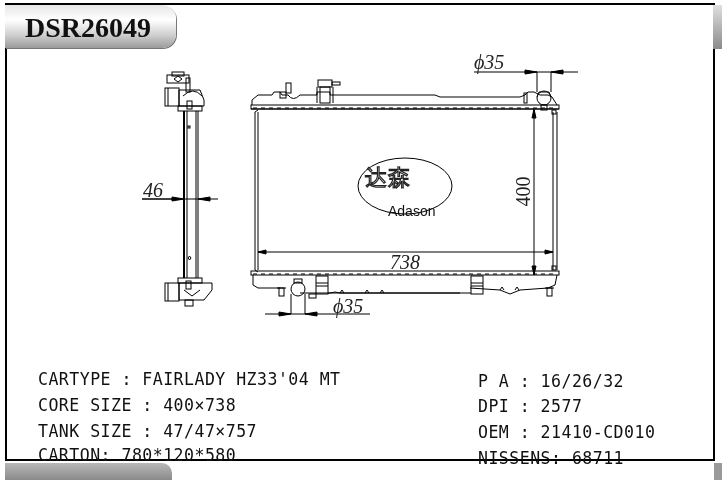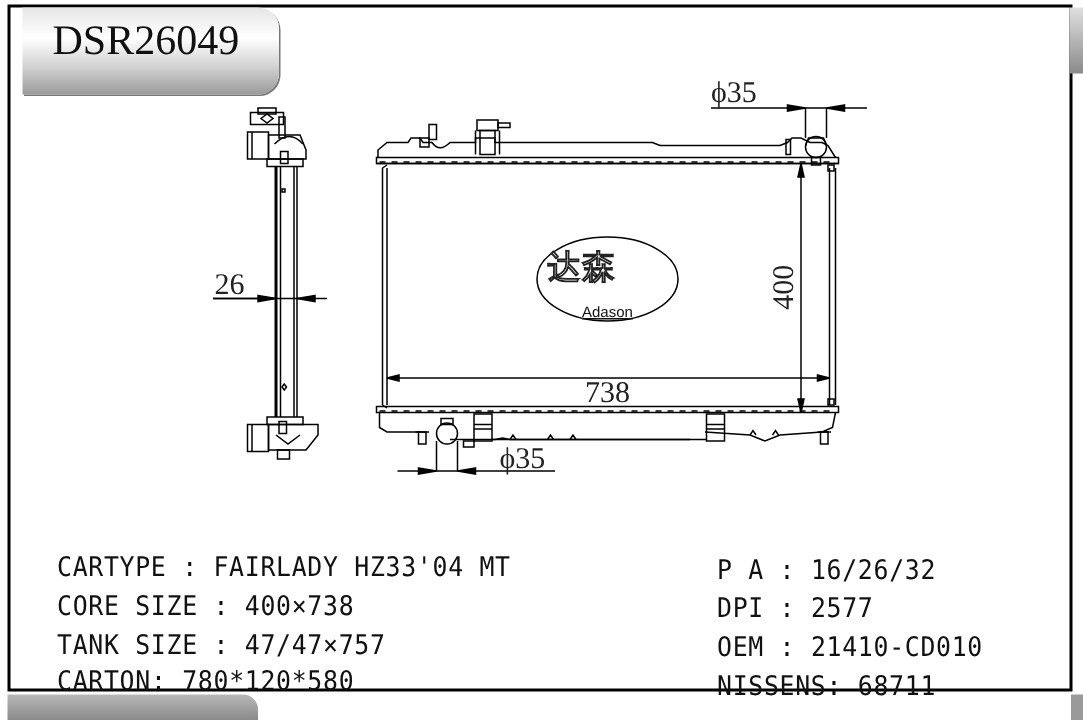--- a/index.html
+++ b/index.html
@@ -7,24 +7,25 @@
       width: 722px; height: 480px; background: #ffffff; position: relative; overflow: hidden;
       font-family: "Liberation Sans", "DejaVu Sans", sans-serif;
     }
     .frame {
       position: absolute; left: 5px; top: 3px; width: 710px; height: 458px;
       border-top: 2px solid #000; border-left: 2px solid #000;
       border-right: 2px solid #000; border-bottom: 2px solid #000;
       box-sizing: border-box;
     }
     .title-tab {
-      position: absolute; left: 15px; top: 5px; width: 171px; height: 58px;
+      position: absolute; left: 5px; top: 5px; width: 171px; height: 43px;
       background: linear-gradient(to bottom, #e6e6e6 0%, #ffffff 35%, #cfcfcf 70%, #9a9a9a 100%);
       border-radius: 0 14px 14px 0;
       box-shadow: 1px 1px 0 #777;
+      font-weight: bold;
     }
     .title-text {
       position: absolute; left: 20px; top: 7px;
       font-family: "Liberation Serif", "DejaVu Serif", serif;
       font-size: 28px; color: #111; letter-spacing: 0px;
     }
     .right-bar {
       position: absolute; left: 713px; top: 5px; width: 9px; height: 44px;
       background: linear-gradient(to bottom, #e0e0e0, #8a8a8a);
     }
@@ -39,33 +40,33 @@
     }
     svg.drawing { position: absolute; left: 0; top: 0; }
     .spec {
       position: absolute; font-family: "DejaVu Sans Mono", "Liberation Mono", monospace;
       font-size: 18px; color: #111; white-space: pre; letter-spacing: 0.5px;
       transform: scaleX(0.92); transform-origin: left center;
     }
     .spec .val-light { font-weight: normal; }
     .dim {
       position: absolute; font-family: "Liberation Serif", "DejaVu Serif", serif;
-      color: #222; font-size: 20px;
+      color: #222; font-size: 20px; font-style: italic;
     }
     .dim-v {
       position: absolute; font-family: "Liberation Serif", "DejaVu Serif", serif;
       color: #222; font-size: 20px; transform: rotate(-90deg); transform-origin: center center;
     }
     .logo-cn {
       position: absolute; left: 365px; top: 163px; font-family: "DejaVu Sans", sans-serif;
       font-size: 22px; color: #fff; -webkit-text-stroke: 1.2px #222; letter-spacing: 1px;
     }
     .logo-en {
       position: absolute; left: 388px; top: 203px; font-family: "Liberation Sans", sans-serif;
-      font-size: 10px; color: #111; text-decoration: underline;
+      font-size: 14px; color: #111;
     }
   </style>
 </head>
 <body>
 
 <div class="frame"></div>
 <div class="right-bar"></div>
 <div class="bottom-bar"></div>
 <div class="bottom-bar-right"></div>
 
@@ -184,21 +185,21 @@
       <line x1="291" y1="294" x2="291" y2="314"></line>
       <line x1="305" y1="294" x2="305" y2="314"></line>
       <path d="M279 312 L291 314 L279 316 Z" fill="#000"></path>
       <path d="M317 312 L305 314 L317 316 Z" fill="#000"></path>
 
       <ellipse cx="405" cy="186" rx="47" ry="28"></ellipse>
     </g>
   </g>
 </svg>
 
-<span class="dim" style="left:143px; top:179px;">26</span>
+<span class="dim" style="left:143px; top:179px;">46</span>
 <span class="dim" style="left:390px; top:251px;">738</span>
 <span class="dim-v" style="left:508px; top:180px;">400</span>
 <span class="dim" style="left:474px; top:51px;">ϕ35</span>
 <span class="dim" style="left:333px; top:295px;">ϕ35</span>
 
 <span class="logo-cn">达森</span>
 <span class="logo-en">Adason</span>
 
 <div class="spec" style="left:38px; top:368px;"><span>CARTYPE </span><span>: </span><span>FAIRLADY HZ33'04 MT</span></div>
 <div class="spec" style="left:38px; top:394px;"><span>CORE SIZE </span><span>: </span><span>400×738</span></div>

